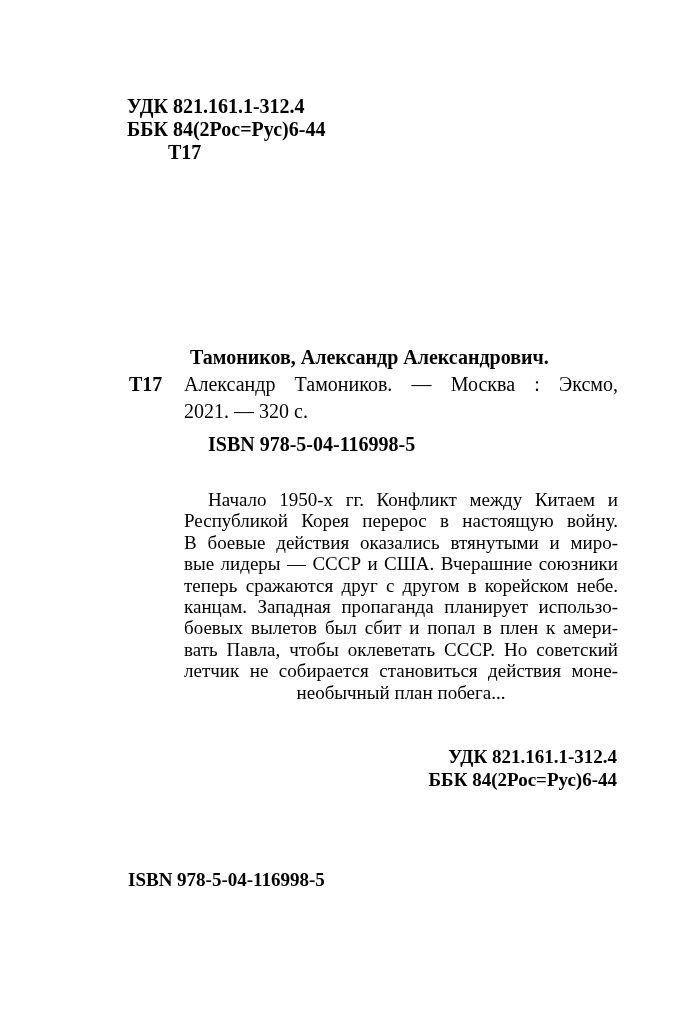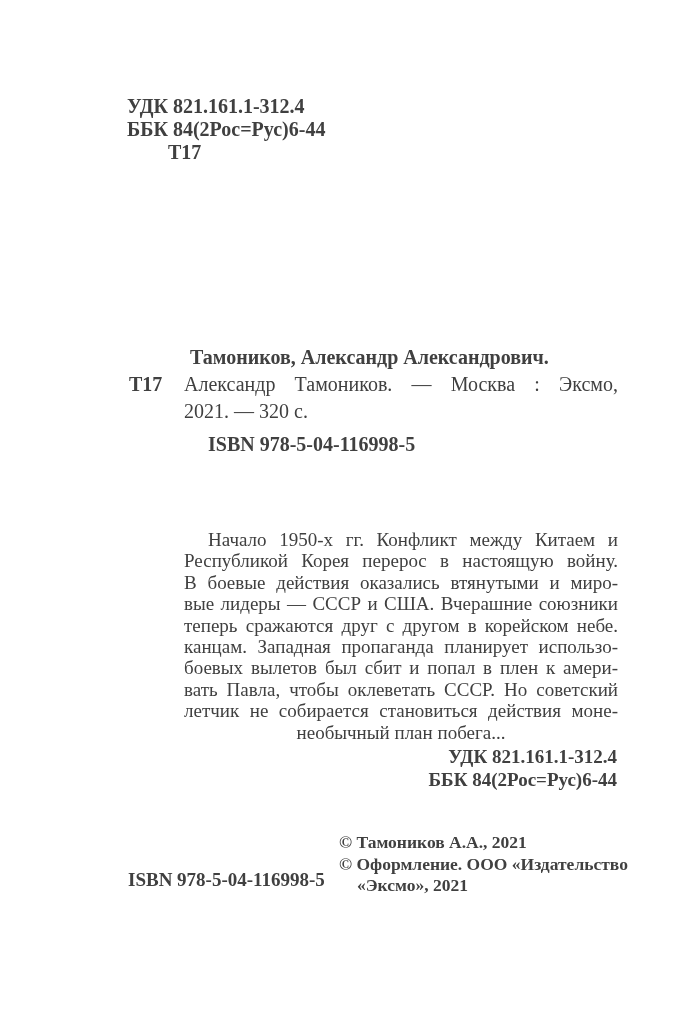--- a/index.html
+++ b/index.html
@@ -1,21 +1,21 @@
 <!DOCTYPE html>
 <html><head>
 <meta charset="utf-8">
 <style>
   html, body { margin: 0; padding: 0; background: #ffffff; }
   .page {
     position: relative;
     width: 691px;
     height: 1033px;
     background: #ffffff;
-    color: #404040;
+    color: #000000;
     font-family: "Liberation Serif", "DejaVu Serif", serif;
     overflow: hidden;
   }
   
   .top-codes {
     position: absolute;
     left: 127px;
     top: 95px;
     font-size: 20px;
     line-height: 23px;
@@ -50,21 +50,20 @@
   }
 
   
   .annotation {
     position: absolute;
     left: 184px;
     top: 489px;
     width: 434px;
     font-size: 19px;
     line-height: 21.4px;
-    margin-top: 40px;
   }
   .annotation .first { text-indent: 24px; }
   .annotation .last { text-align: center; }
 
   
   .codes-right {
     position: absolute;
     right: 74px;
     top: 745px;
     text-align: right;
@@ -126,19 +125,14 @@
     <div class="last">необычный план побега...</div>
   </div>
 
   <div class="codes-right">
     <div>УДК 821.161.1-312.4</div>
     <div>ББК 84(2Рос=Рус)6-44</div>
   </div>
 
   <div class="footer-isbn">ISBN 978-5-04-116998-5</div>
 
-  <div class="copyright">
-    <div>© Тамоников А.А., 2021</div>
-    <div>© Оформление. ООО «Издательство</div>
-    <div class="indent">«Эксмо», 2021</div>
-  </div>
 
 </div>
 
 </body></html>

